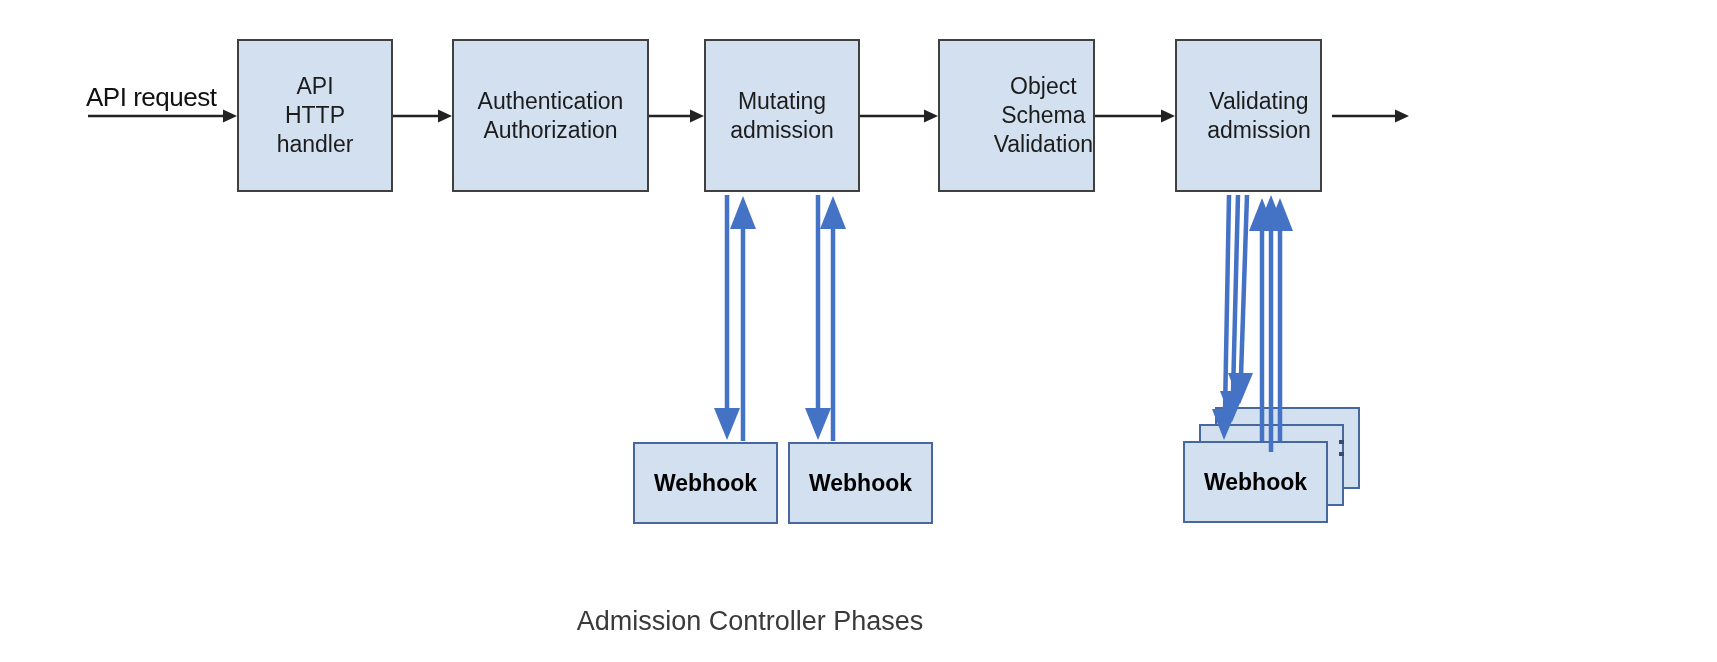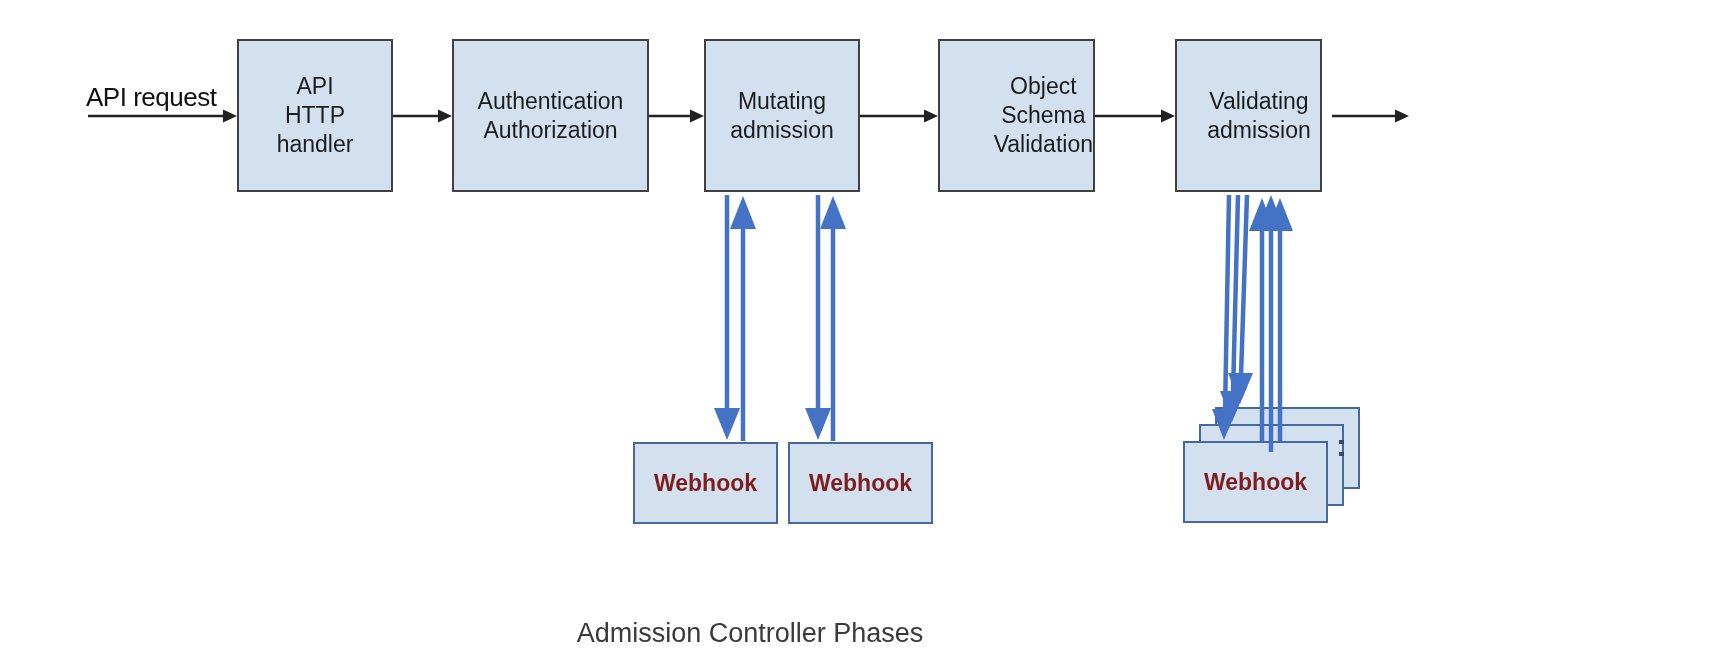--- a/index.html
+++ b/index.html
@@ -45,21 +45,21 @@
     display: flex;
     align-items: center;
     justify-content: center;
     z-index: 3;
   }
   .webhook-box.back   { z-index: 1; }
   .webhook-box.middle { z-index: 2; }
   .webhook-label {
     font-size: 23px;
     font-weight: 700;
-    color: #7f1d1d;
+    color: #000000;
   }
   
   .api-request-label {
     position: absolute;
     left: 86px;
     top: 82px;
     width: 160px;
     font-size: 26px;
     font-weight: 400;
     letter-spacing: -0.5px;
@@ -68,21 +68,20 @@
   }
   .caption {
     position: absolute;
     left: 0;
     top: 606px;
     width: 1500px;
     text-align: center;
     font-size: 27px;
     color: var(--caption-color, #3a3a3a);
     z-index: 2;
-    margin-top: 12px;
   }
   
   svg.arrows {
     position: absolute;
     left: 0;
     top: 0;
     z-index: 5;
     pointer-events: none;
   }
   .black-line { stroke: var(--arrow-black, #222222); stroke-width: 2.5; fill: none; }

